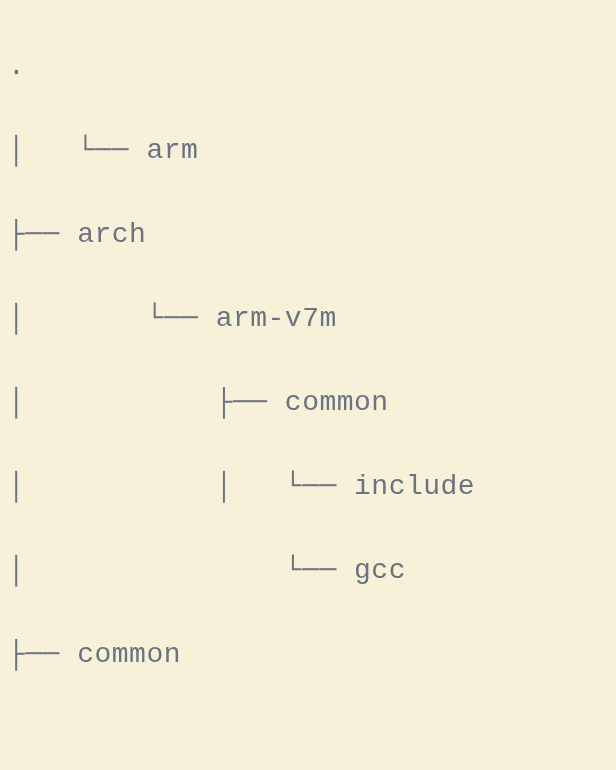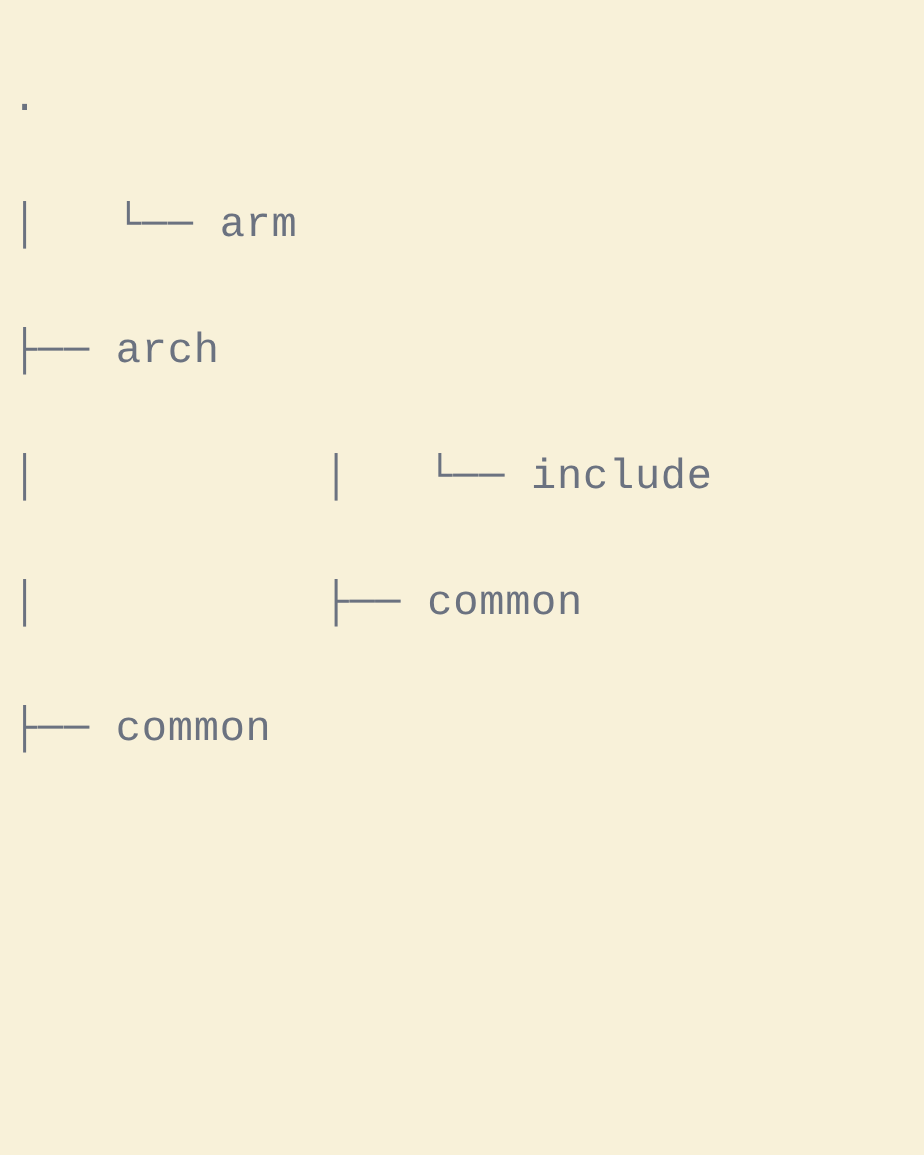--- a/index.html
+++ b/index.html
@@ -23,22 +23,24 @@
       display: block;
     }
   </style>
 </head>
 <body>
 
 <div class="tree-container">
 <span class="tree-line">.</span>
 <span class="tree-line">│   └── arm</span>
 <span class="tree-line">├── arch</span>
+<span class="tree-line">│       └── arm-v7m</span>
+<span class="tree-line">│           ├── common</span>
 <span class="tree-line">│           │   └── include</span>
-<span class="tree-line">│           ├── common</span>
+<span class="tree-line">│               └── gcc</span>
 <span class="tree-line">├── common</span>
 
 
 
 
 
 
 
 
 </div>

